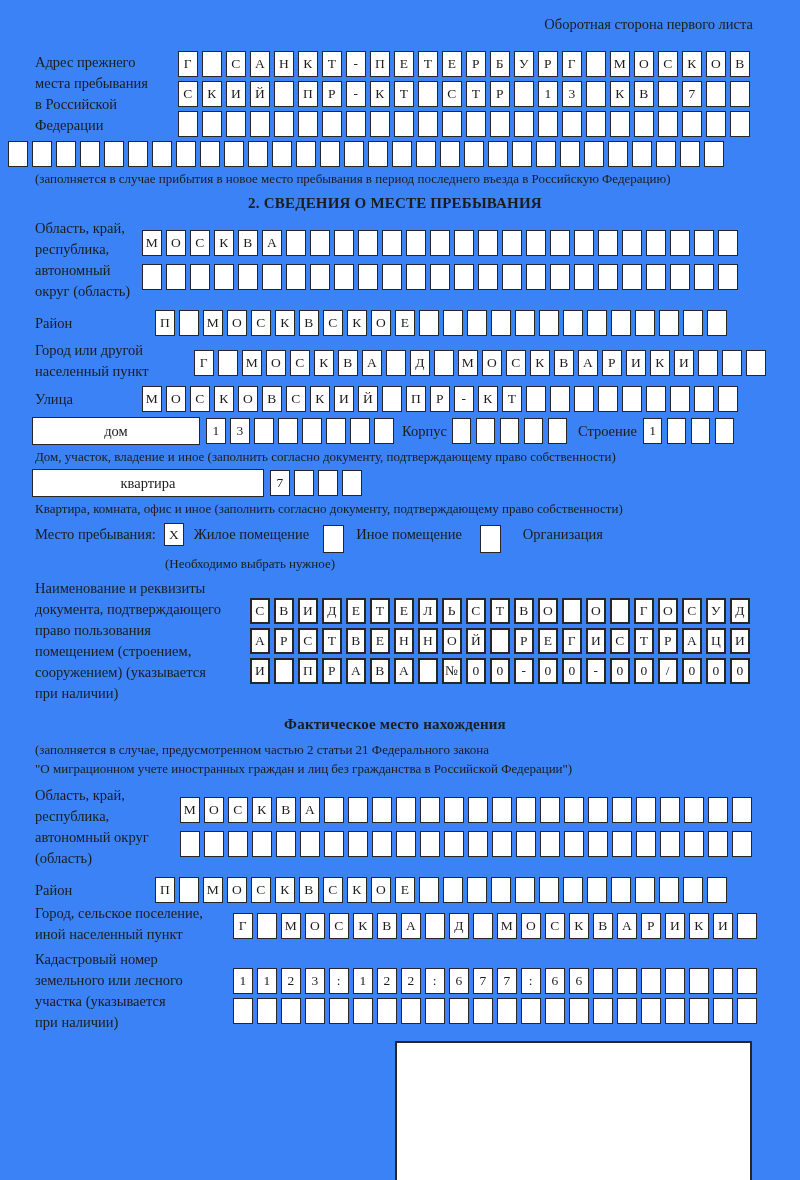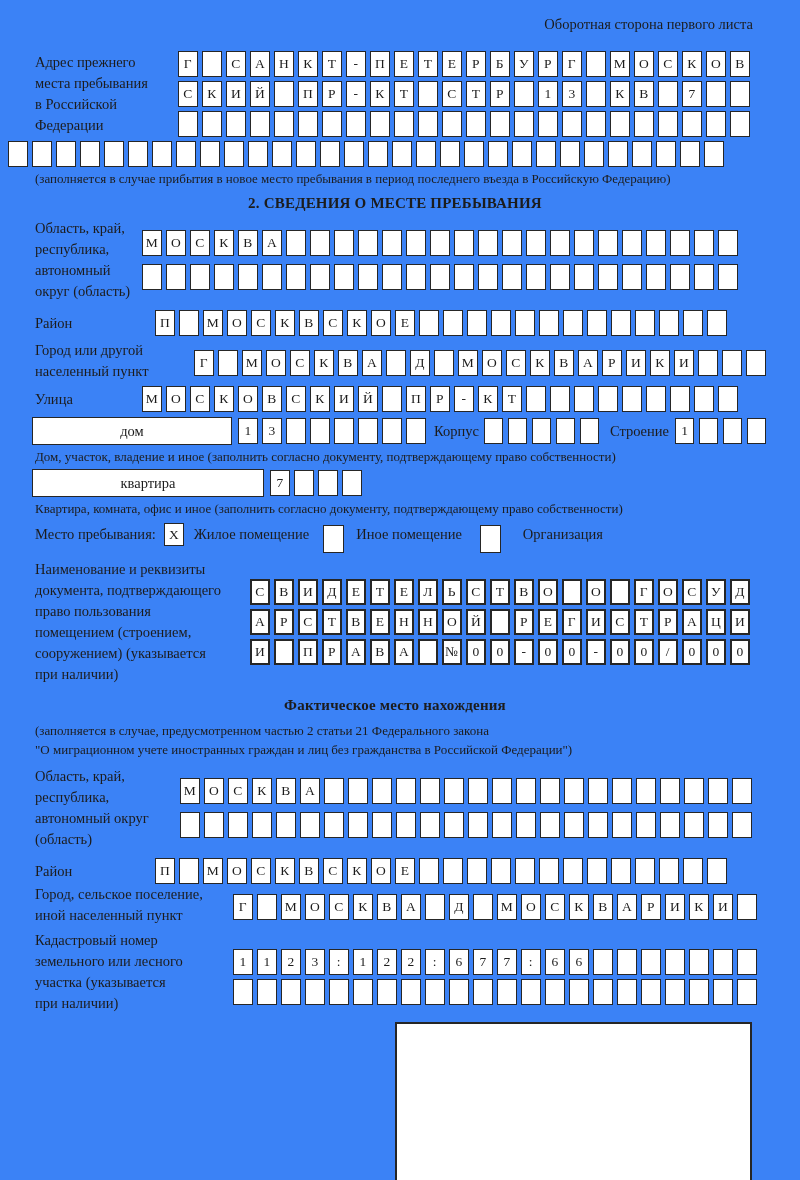--- a/index.html
+++ b/index.html
@@ -319,21 +319,21 @@
         <span class="cb"></span>
         <span class="cb"></span>
         <span class="cb"></span>
         <span class="cb"></span>
         <span class="cb"></span>
         <span class="cb"></span>
       </div>
   </div>
 
   <div class="frow" style="margin-top:5px;margin-left:-3px;align-items:flex-start;">
-    <div class="widebox" style="width:200px;">
+    <div class="widebox" style="width:168px;">
         <span>дом</span>
       </div>
     <div class="boxrow" style="margin-left:6px;margin-top:1px;">
         <span class="cb">1</span>
         <span class="cb">3</span>
         <span class="cb"></span>
         <span class="cb"></span>
         <span class="cb"></span>
         <span class="cb"></span>
         <span class="cb"></span>
@@ -372,20 +372,21 @@
 
   <div class="mestorow">
     <span>Место пребывания:</span>
     <span class="ck" style="margin-left:8px;">X</span>
     <span style="margin-left:10px;">Жилое помещение</span>
     <span class="ck tall" style="margin-left:14px;"></span>
     <span style="margin-left:12px;">Иное помещение</span>
     <span class="ck tall" style="margin-left:18px;"></span>
     <span style="margin-left:22px;">Организация</span>
   </div>
+  <div class="caption center" style="width:360px;margin-left:130px;margin-top:2px;">(Необходимо выбрать нужное)</div>
 
   <div class="frow" style="margin-top:6px;">
     <div class="lbl" style="width:215px;">Наименование и реквизиты
 документа, подтверждающего
 право пользования
 помещением (строением,
 сооружением) (указывается
 при наличии)</div>
     <div class="rows thick">
       <div class="boxrow gap5">

